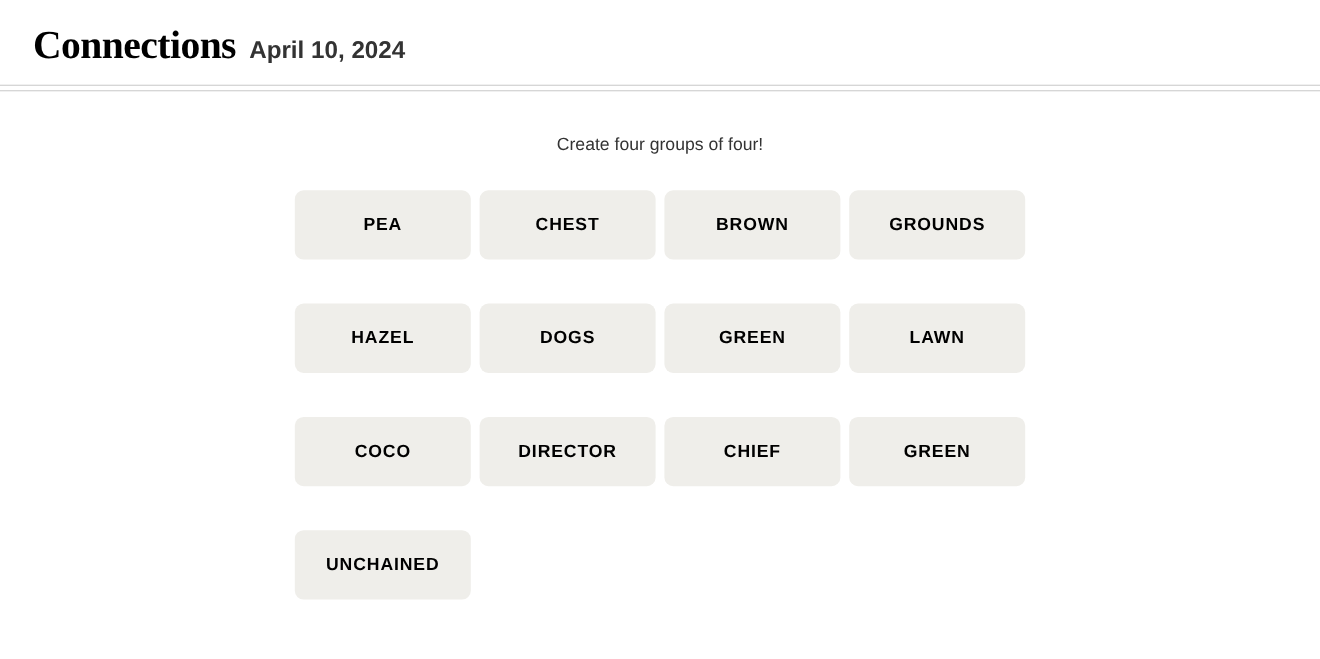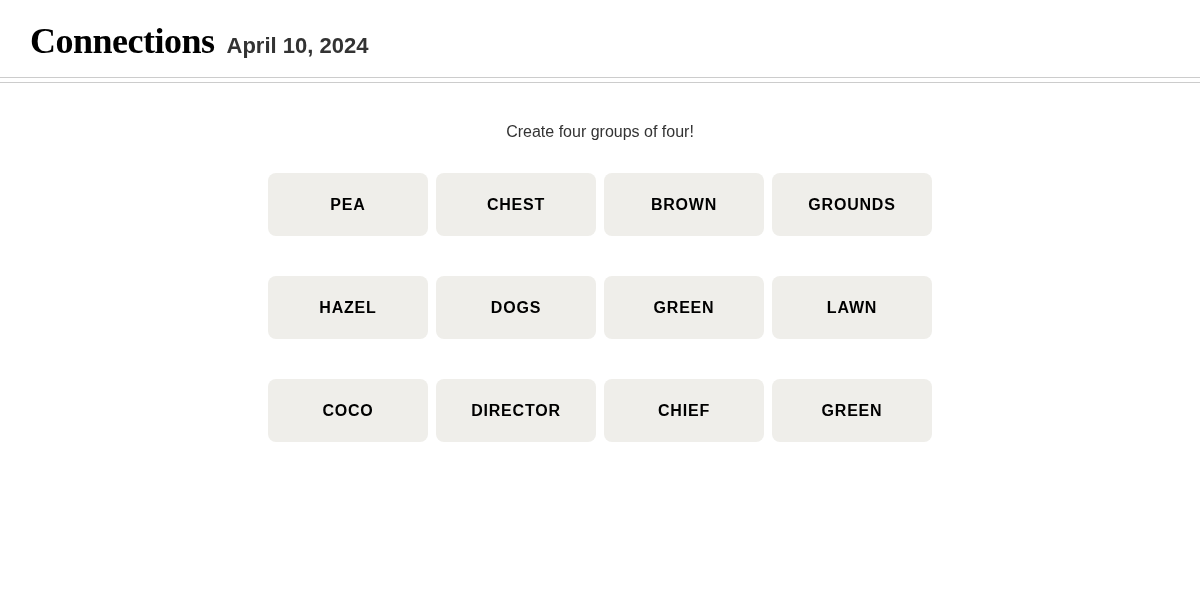--- a/index.html
+++ b/index.html
@@ -130,14 +130,17 @@
       </div>
       <div class="tile">
         <span class="tile-label">DIRECTOR</span>
       </div>
       <div class="tile">
         <span class="tile-label">CHIEF</span>
       </div>
       <div class="tile">
         <span class="tile-label">GREEN</span>
       </div>
+      <div class="tile">
+        <span class="tile-label">UNCHAINED</span>
+      </div>
     </div>
 </main>
 
 </body></html>

